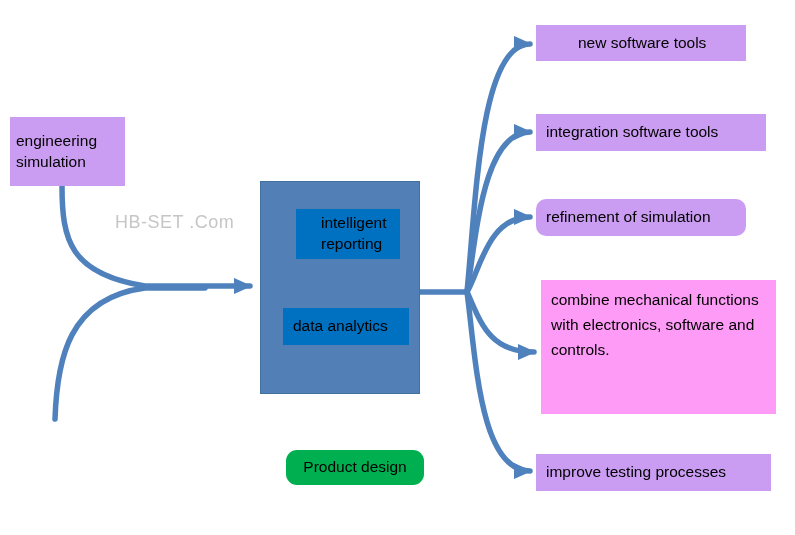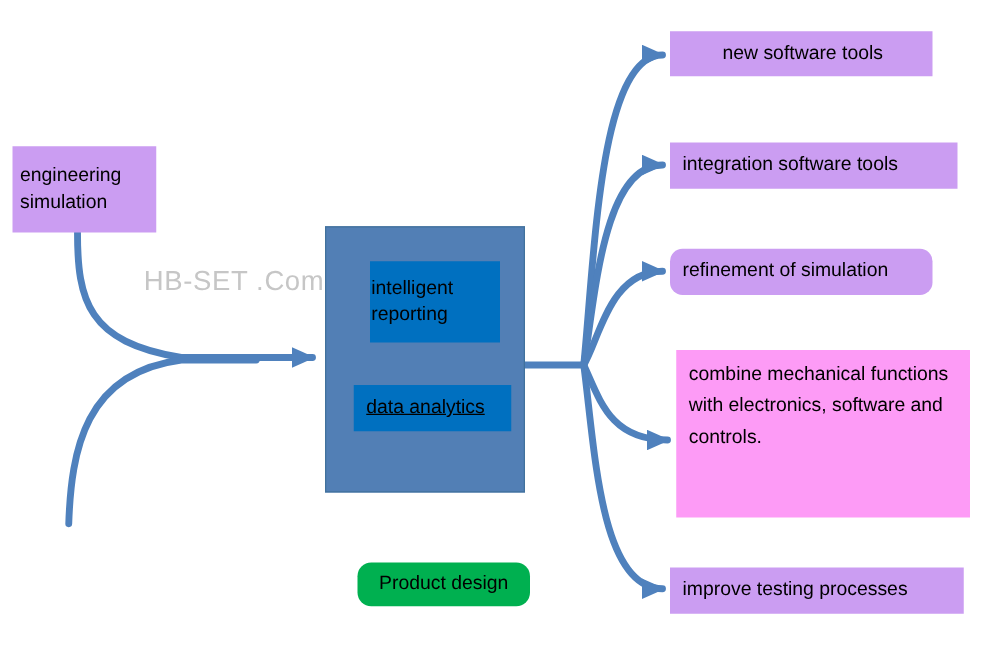--- a/index.html
+++ b/index.html
@@ -26,35 +26,35 @@
   .green  { background: #00b050; }
   .blue-inner { background: #0070c0; }
 
   
   .n-engsim  { left: 10px;  top: 117px; width: 115px; height: 69px; padding: 4px 6px; }
   .n-testing { left: 20px;  top: 419px; width: 76px;  height: 37px; padding: 0 10px; }
 
   
   .n-center  { left: 260px; top: 181px; width: 160px; height: 213px;
                background: #527fb5; border: 1px solid #41719c; }
-  .n-intrep  { left: 296px; top: 209px; width: 104px; height: 65px; padding: 4px 1px; }
-  .n-datana  { left: 283px; top: 308px; width: 126px; height: 37px; padding: 0 10px; text-decoration: underline; }
+  .n-intrep  { left: 296px; top: 209px; width: 104px; height: 50px; padding: 4px 25px; }
+  .n-datana  { left: 283px; top: 308px; width: 126px; height: 37px; padding: 0 10px; }
   .n-proddes { left: 286px; top: 450px; width: 138px; height: 35px; justify-content: center; border-radius: 11px; }
 
   
   .n-r1 { left: 536px; top: 25px;  width: 210px; height: 36px; padding-left: 42px; }
   .n-r2 { left: 536px; top: 114px; width: 230px; height: 37px; }
   .n-r3 { left: 536px; top: 199px; width: 210px; height: 37px; border-radius: 10px; }
   .n-r4 { left: 541px; top: 280px; width: 235px; height: 134px;
           align-items: flex-start; padding: 8px 10px; line-height: 1.6; }
   .n-r5 { left: 536px; top: 454px; width: 235px; height: 37px; }
 
   .watermark {
     position: absolute; left: 115px; top: 212px;
-    font-size: 22px; color: #c6c6c6; letter-spacing: 0.5px;
+    font-size: 18px; color: #c6c6c6; letter-spacing: 0.5px;
   }
 </style>
 </head>
 <body>
 
 <div class="stage">
 
   <svg class="connectors" width="795" height="535" viewBox="0 0 795 535">
     <defs>
       <marker id="arrowhead" markerWidth="3.4" markerHeight="3" refX="3" refY="1.5" orient="auto" markerUnits="strokeWidth">

